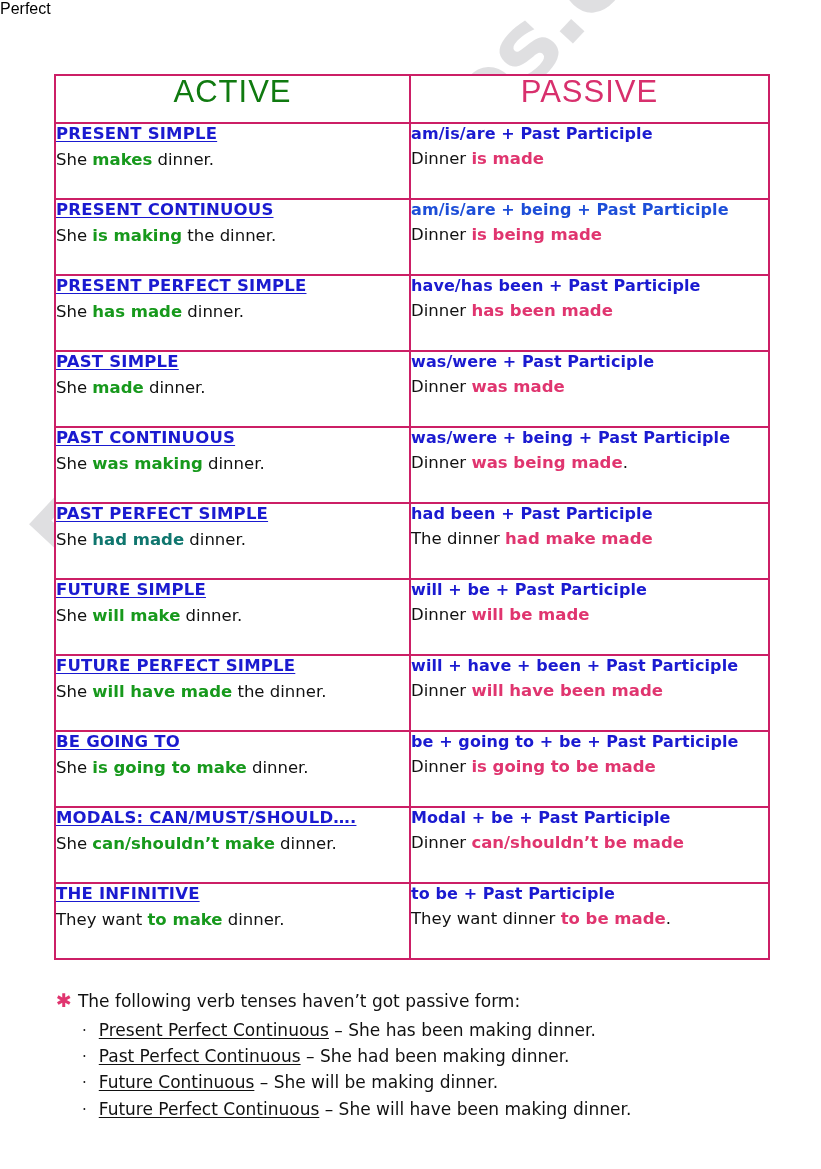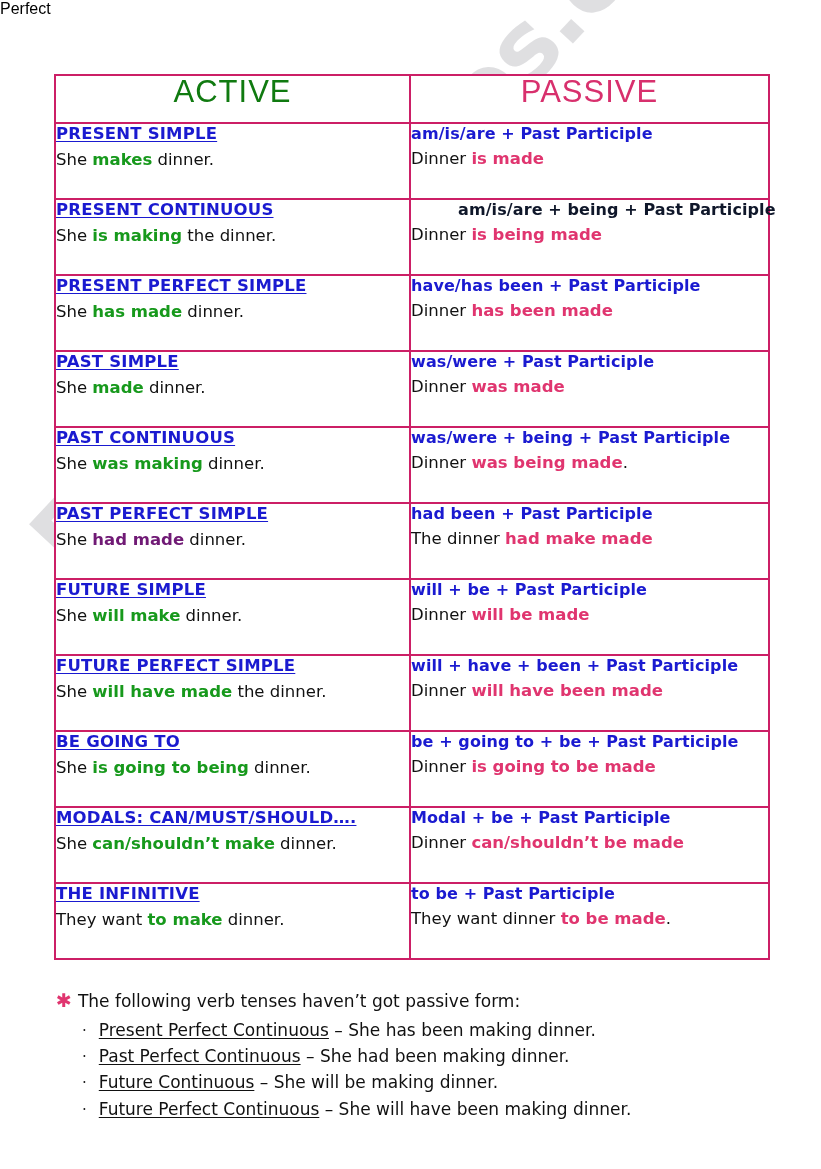--- a/index.html
+++ b/index.html
@@ -210,21 +210,21 @@
             <div class="formula" style="color: rgb(26, 26, 208);">am/is/are + Past Participle</div>
             <div class="example"><span>Dinner </span><span class="hl-pink" style="color: rgb(224, 53, 111);">is made</span><span></span></div>
           </td>
         </tr>
         <tr>
           <td class="body-cell" style="border-color: rgb(204, 31, 102);">
             <div class="tense-name" style="color: rgb(26, 26, 208);">PRESENT CONTINUOUS</div>
             <div class="example"><span>She </span><span class="hl-green" style="color: rgb(23, 153, 28);">is making</span><span> the dinner.</span></div>
           </td>
           <td class="body-cell" style="border-color: rgb(204, 31, 102);">
-            <div class="formula" style="color: #0f172a; padding-left: 47px;">am/is/are + being + Past Participle</div>
+            <div class="formula" style="color: #1d4ed8;">am/is/are + being + Past Participle</div>
             <div class="example"><span>Dinner </span><span class="hl-pink" style="color: rgb(224, 53, 111);">is being made</span><span></span></div>
           </td>
         </tr>
         <tr>
           <td class="body-cell" style="border-color: rgb(204, 31, 102);">
             <div class="tense-name" style="color: rgb(26, 26, 208);">PRESENT PERFECT SIMPLE</div>
             <div class="example"><span>She </span><span class="hl-green" style="color: rgb(23, 153, 28);">has made</span><span>  dinner.</span></div>
           </td>
           <td class="body-cell" style="border-color: rgb(204, 31, 102);">
             <div class="formula" style="color: rgb(26, 26, 208);">have/has been + Past Participle</div>
@@ -247,21 +247,21 @@
             <div class="example"><span>She </span><span class="hl-green" style="color: rgb(23, 153, 28);">was making</span><span>  dinner.</span></div>
           </td>
           <td class="body-cell" style="border-color: rgb(204, 31, 102);">
             <div class="formula" style="color: rgb(26, 26, 208);">was/were + being + Past Participle</div>
             <div class="example"><span>Dinner </span><span class="hl-pink" style="color: rgb(224, 53, 111);">was being made</span><span>.</span></div>
           </td>
         </tr>
         <tr>
           <td class="body-cell" style="border-color: rgb(204, 31, 102);">
             <div class="tense-name" style="color: rgb(26, 26, 208);">PAST PERFECT SIMPLE</div>
-            <div class="example"><span>She </span><span class="hl-green" style="color: #701a75;">had made</span><span>  dinner.</span></div>
+            <div class="example"><span>She </span><span class="hl-green" style="color: #0f766e;">had made</span><span>  dinner.</span></div>
           </td>
           <td class="body-cell" style="border-color: rgb(204, 31, 102);">
             <div class="formula" style="color: rgb(26, 26, 208);">had been + Past Participle</div>
             <div class="example"><span>The dinner </span><span class="hl-pink" style="color: rgb(224, 53, 111);">had make made</span><span></span></div>
           </td>
         </tr>
         <tr>
           <td class="body-cell" style="border-color: rgb(204, 31, 102);">
             <div class="tense-name" style="color: rgb(26, 26, 208);">FUTURE SIMPLE</div>
             <div class="example"><span>She </span><span class="hl-green" style="color: rgb(23, 153, 28);">will make</span><span>  dinner.</span></div>
@@ -277,21 +277,21 @@
             <div class="example"><span>She </span><span class="hl-green" style="color: rgb(23, 153, 28);">will have made</span><span> the dinner.</span></div>
           </td>
           <td class="body-cell" style="border-color: rgb(204, 31, 102);">
             <div class="formula" style="color: rgb(26, 26, 208);">will + have + been + Past Participle</div>
             <div class="example"><span>Dinner </span><span class="hl-pink" style="color: rgb(224, 53, 111);">will have been made</span><span></span></div>
           </td>
         </tr>
         <tr>
           <td class="body-cell" style="border-color: rgb(204, 31, 102);">
             <div class="tense-name" style="color: rgb(26, 26, 208);">BE GOING TO</div>
-            <div class="example"><span>She </span><span class="hl-green" style="color: rgb(23, 153, 28);">is going to being</span><span> dinner.</span></div>
+            <div class="example"><span>She </span><span class="hl-green" style="color: rgb(23, 153, 28);">is going to make</span><span> dinner.</span></div>
           </td>
           <td class="body-cell" style="border-color: rgb(204, 31, 102);">
             <div class="formula" style="color: rgb(26, 26, 208);">be + going to + be + Past Participle</div>
             <div class="example"><span>Dinner </span><span class="hl-pink" style="color: rgb(224, 53, 111);">is going to be made</span><span></span></div>
           </td>
         </tr>
         <tr>
           <td class="body-cell" style="border-color: rgb(204, 31, 102);">
             <div class="tense-name" style="color: rgb(26, 26, 208);">MODALS: CAN/MUST/SHOULD….</div>
             <div class="example"><span>She </span><span class="hl-green" style="color: rgb(23, 153, 28);">can/shouldn’t make</span><span>  dinner.</span></div>

